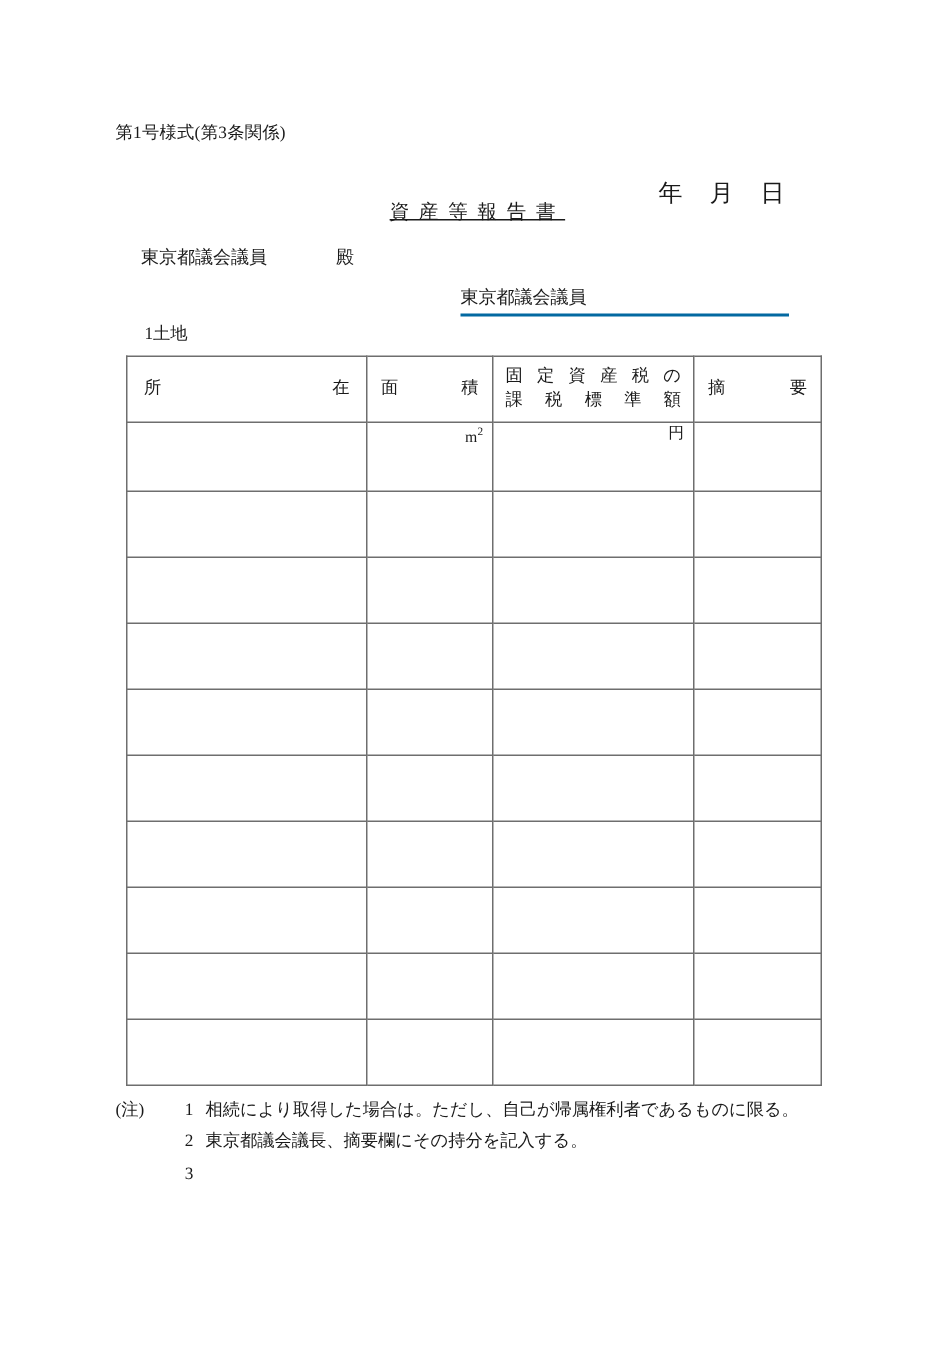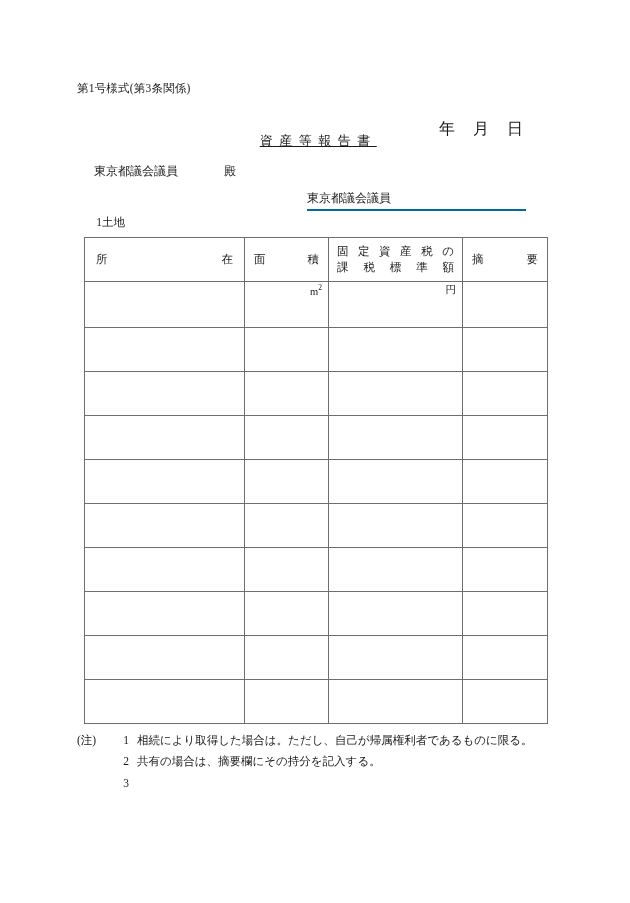--- a/index.html
+++ b/index.html
@@ -327,21 +327,21 @@
 
   <div class="notes">
     <div class="note-row">
       <span class="note-label">(注)</span>
       <span class="note-num">1</span>
       <span class="note-text">相続により取得した場合は。ただし、自己が帰属権利者であるものに限る。</span>
     </div>
     <div class="note-row">
       <span class="note-label"></span>
       <span class="note-num">2</span>
-      <span class="note-text">共有の場合は、摘要欄にその持分を記入する。</span>
+      <span class="note-text">東京都議会議長、摘要欄にその持分を記入する。</span>
     </div>
     <div class="note-row">
       <span class="note-label"></span>
       <span class="note-num">3</span>
     </div>
   </div>
 
 </div>
 
 </body></html>

